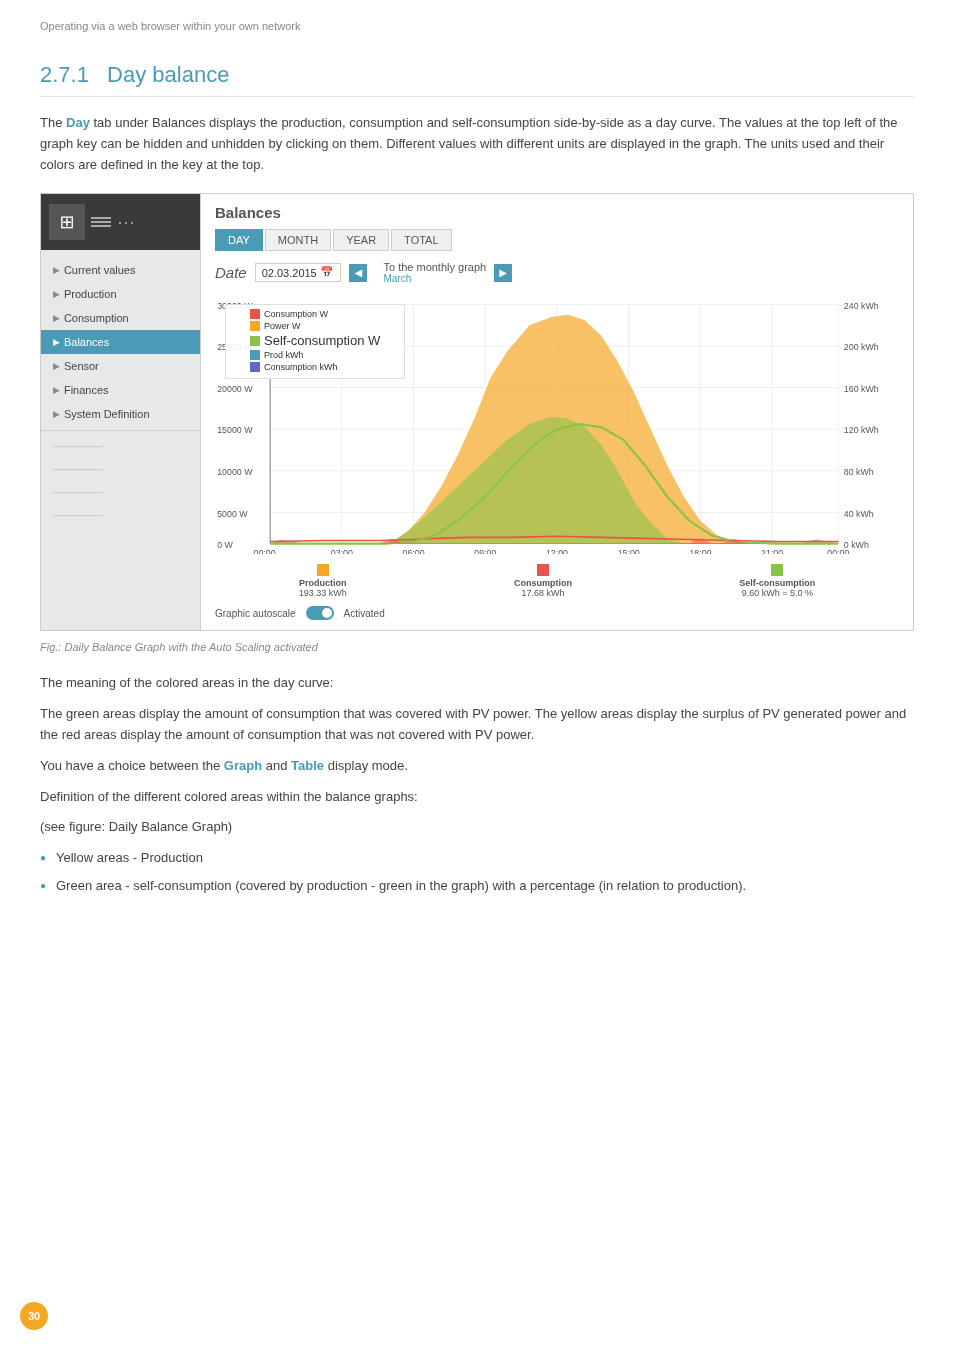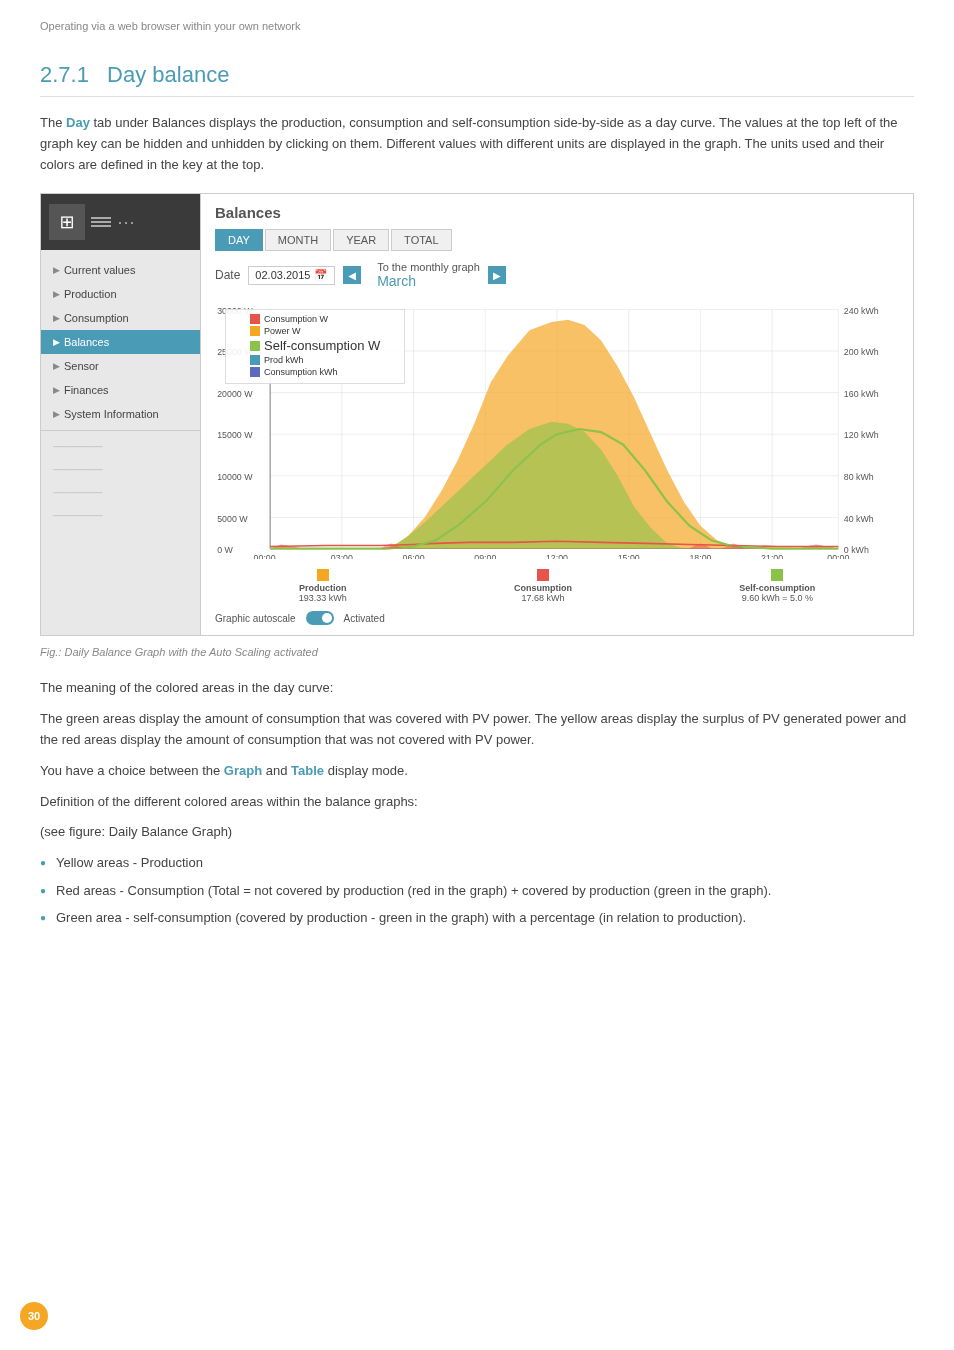--- a/index.html
+++ b/index.html
@@ -141,22 +141,23 @@
       color: #fff;
       border-color: #4a9bb5;
     }
     .date-row {
       display: flex;
       align-items: center;
       gap: 8px;
       margin-bottom: 10px;
     }
     .date-label {
-      font-size: 12px;
+      font-size: 15px;
       color: #555;
+      font-style: italic;
     }
     .date-input {
       border: 1px solid #ccc;
       padding: 2px 6px;
       font-size: 11px;
       background: #fff;
       display: flex;
       align-items: center;
       gap: 4px;
       text-align: center;
@@ -172,21 +173,21 @@
       font-size: 10px;
       cursor: pointer;
     }
     .monthly-link {
       font-size: 11px;
       color: #555;
       margin-left: 8px;
     }
     .monthly-link .month-name {
       color: #4a9bb5;
-      font-size: 14px;
+      font-size: 10px;
       display: block;
     }
     .nav-arrow {
       width: 18px;
       height: 18px;
       background: #4a9bb5;
       color: #fff;
       display: flex;
       align-items: center;
       justify-content: center;
@@ -363,21 +364,21 @@
         <li>
           <span class="arrow">▶</span>
           <span>Sensor</span>
         </li>
         <li>
           <span class="arrow">▶</span>
           <span>Finances</span>
         </li>
         <li>
           <span class="arrow">▶</span>
-          <span>System Information</span>
+          <span>System Definition</span>
         </li>
         <div class="sidebar-divider"></div>
         <div class="sidebar-extra">───────</div>
         <div class="sidebar-extra">───────</div>
         <div class="sidebar-extra">───────</div>
         <div class="sidebar-extra">───────</div>
       </ul>
     </div>
 
     <div class="main-content">
@@ -523,20 +524,19 @@
   <div class="content-section">
     <p class="body-text">The meaning of the colored areas in the day curve:</p>
     <p class="body-text">The green areas display the amount of consumption that was covered with PV power. The yellow areas display the surplus of PV generated power and the red areas display the amount of consumption that was not covered with PV power.</p>
     <p class="body-text">
       You have a choice between the <span class="highlight">Graph</span> and <span class="highlight">Table</span> display mode.
     </p>
     <p class="body-text">Definition of the different colored areas within the balance graphs:</p>
     <p class="body-text">(see figure: Daily Balance Graph)</p>
     <ul class="bullet-list">
       <li>Yellow areas - Production</li>
-      <li>Red areas -  Consumption (Total = not covered by production (red in the graph) + covered by production (green in the graph).</li>
       <li>Green area - self-consumption (covered by production - green in the graph) with a percentage (in relation to production).</li>
     </ul>
   </div>
 
 </div>
 
 <div class="page-badge">30</div>
 
 </body></html>

